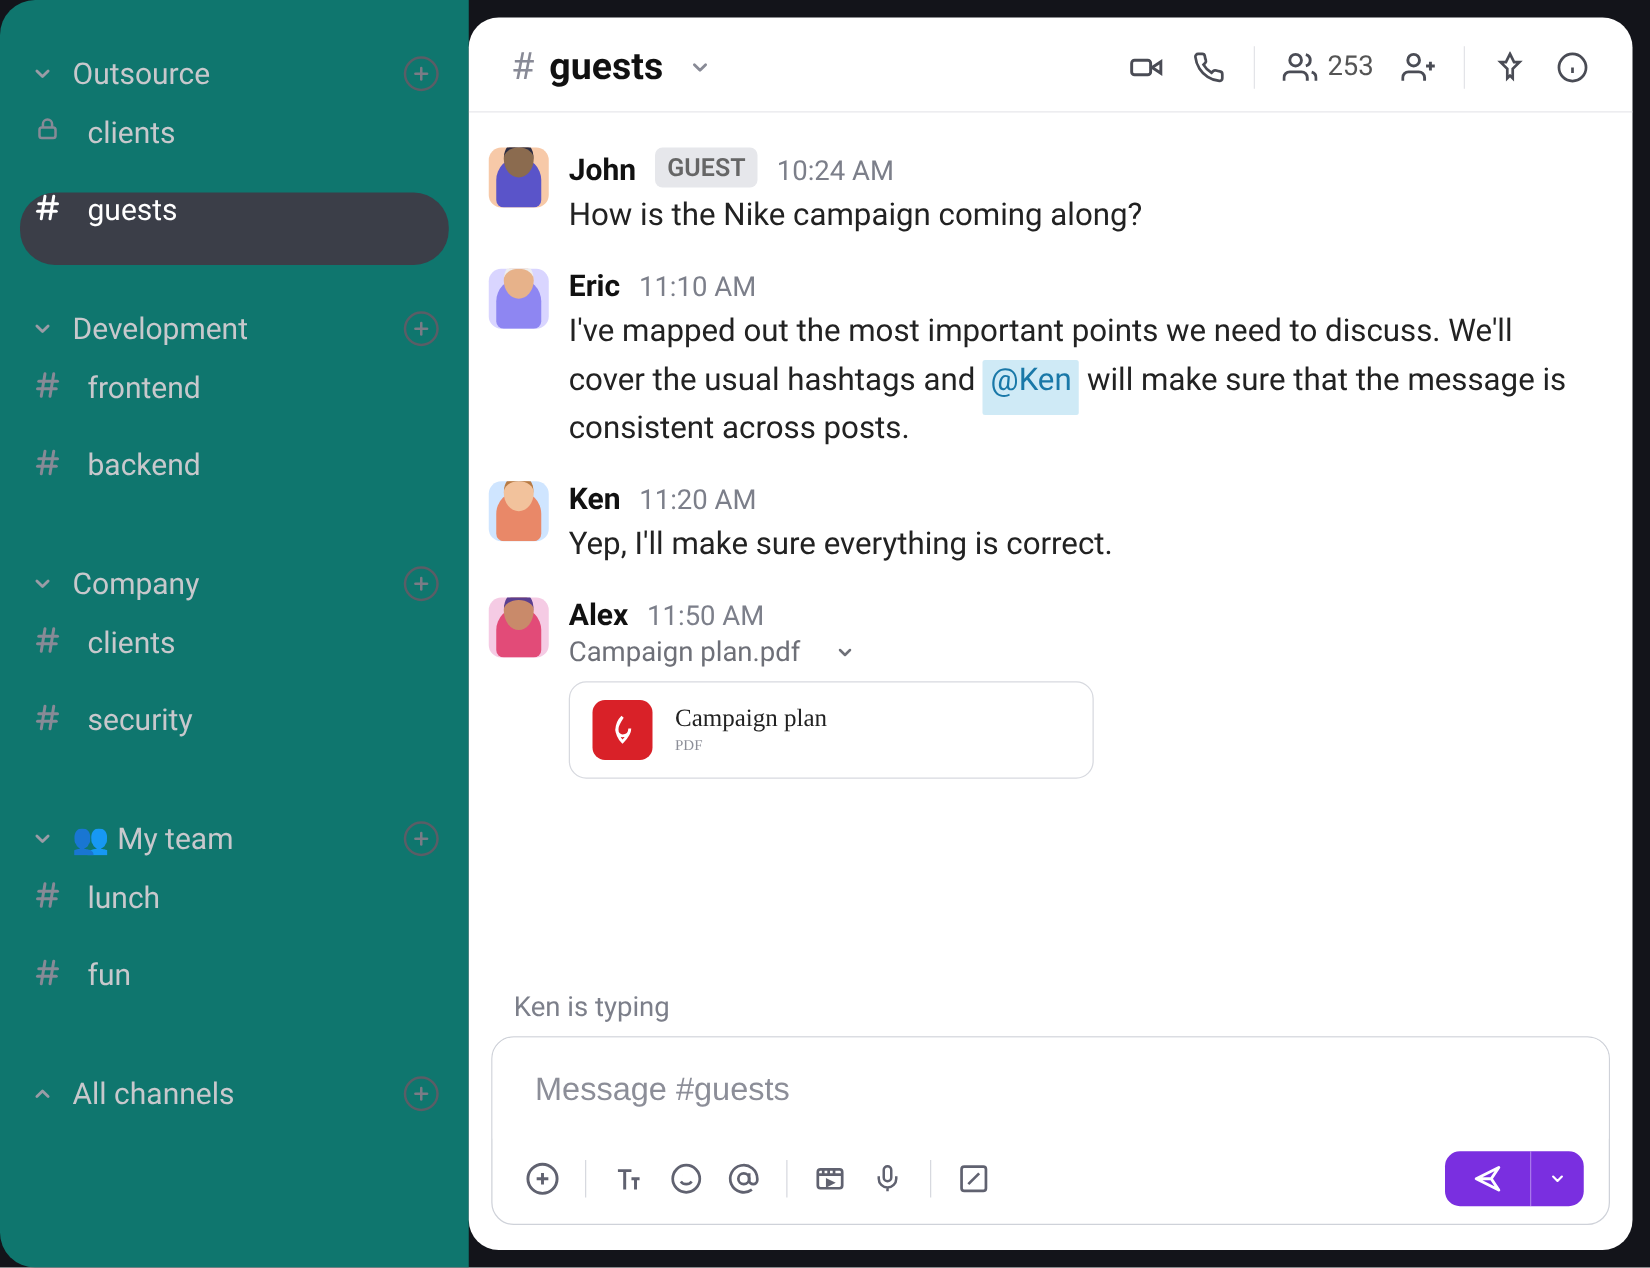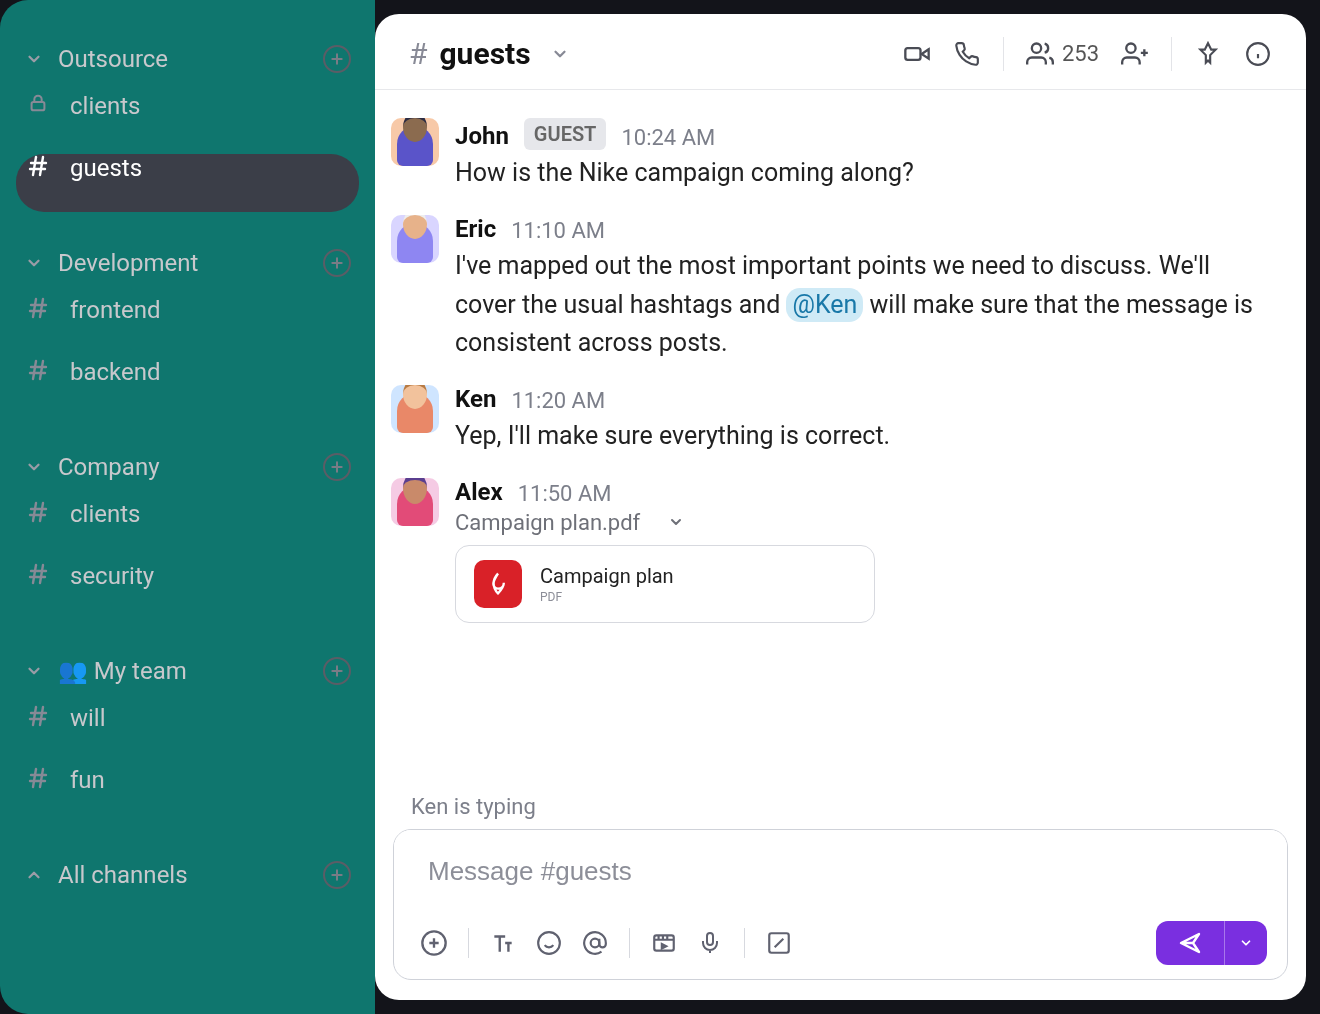--- a/index.html
+++ b/index.html
@@ -105,26 +105,26 @@
   .fig-ken::before{content:"";display:block;width:24px;height:24px;background:#f2c29c;border-radius:50%;margin:0 auto -6px;position:relative;top:-14px;border-top:6px solid #b77a43;}
   .fig-alex { background:#e24b78; }
   .fig-alex::before{content:"";display:block;width:24px;height:24px;background:#c98a6a;border-radius:50%;margin:0 auto -6px;position:relative;top:-14px;border-top:8px solid #5a3e8f;}
 
   .msg-body { flex:1; }
   .msg-head { display:flex;align-items:flex-end;gap:15px;margin-bottom:4px; }
   .author { font-size:24px;font-weight:700;color:#111; }
   .badge { background:#e6e7eb;color:#666;font-size:20px;font-weight:600;padding:4px 10px;border-radius:6px; }
   .time { font-size:22px;color:#7c7f8a; }
   .msg-text { font-size:25px;color:#222;line-height:1.55; }
-  .mention { background:#cfeaf6;color:#1978a8;padding:2px 6px 3px;border-radius:14px; }
+  .mention { background:#cfeaf6;color:#1978a8;padding:2px 6px 13px;border-radius:2px; }
 
   .attachment-title { font-size:22px;color:#6e7078;margin:4px 0 10px;display:flex;align-items:center;gap:28px;cursor:pointer;}
   .attachment-card {
     border:1.5px solid #d7d9df;border-radius:14px;padding:14px 18px;display:flex;align-items:center;gap:18px;
-    max-width:420px;cursor:pointer;
+    max-width:420px;cursor:pointer;font-family:Liberation Serif, serif;
   }
   .pdf-icon { width:48px;height:48px;background:#d92128;border-radius:10px;display:flex;align-items:center;justify-content:center;}
   .att-name { font-size:20px;color:#222; }
   .att-sub { font-size:12px;color:#8c8e98;margin-top:2px; }
 
   .typing { font-size:22px;color:#7c7f8a;padding:0 36px 10px; }
 
   .composer-wrap { padding:0 18px 20px; }
   .composer {
     border:1.5px solid #cfd2d9;border-radius:18px;overflow:hidden;
@@ -282,21 +282,21 @@
   </div>
   <div class="channel-item">
     <span class="icon">
       <svg width="24" height="24" viewBox="0 0 24 24" fill="none" stroke="#878a96" stroke-width="2.4" stroke-linecap="round">
           <line x1="5" y1="9" x2="20" y2="9"></line>
           <line x1="4" y1="15" x2="19" y2="15"></line>
           <line x1="10" y1="3" x2="7" y2="21"></line>
           <line x1="17" y1="3" x2="14" y2="21"></line>
         </svg>
     </span>
-    <span class="label">will</span>
+    <span class="label">lunch</span>
   </div>
   <div class="channel-item">
     <span class="icon">
       <svg width="24" height="24" viewBox="0 0 24 24" fill="none" stroke="#878a96" stroke-width="2.4" stroke-linecap="round">
           <line x1="5" y1="9" x2="20" y2="9"></line>
           <line x1="4" y1="15" x2="19" y2="15"></line>
           <line x1="10" y1="3" x2="7" y2="21"></line>
           <line x1="17" y1="3" x2="14" y2="21"></line>
         </svg>
     </span>

